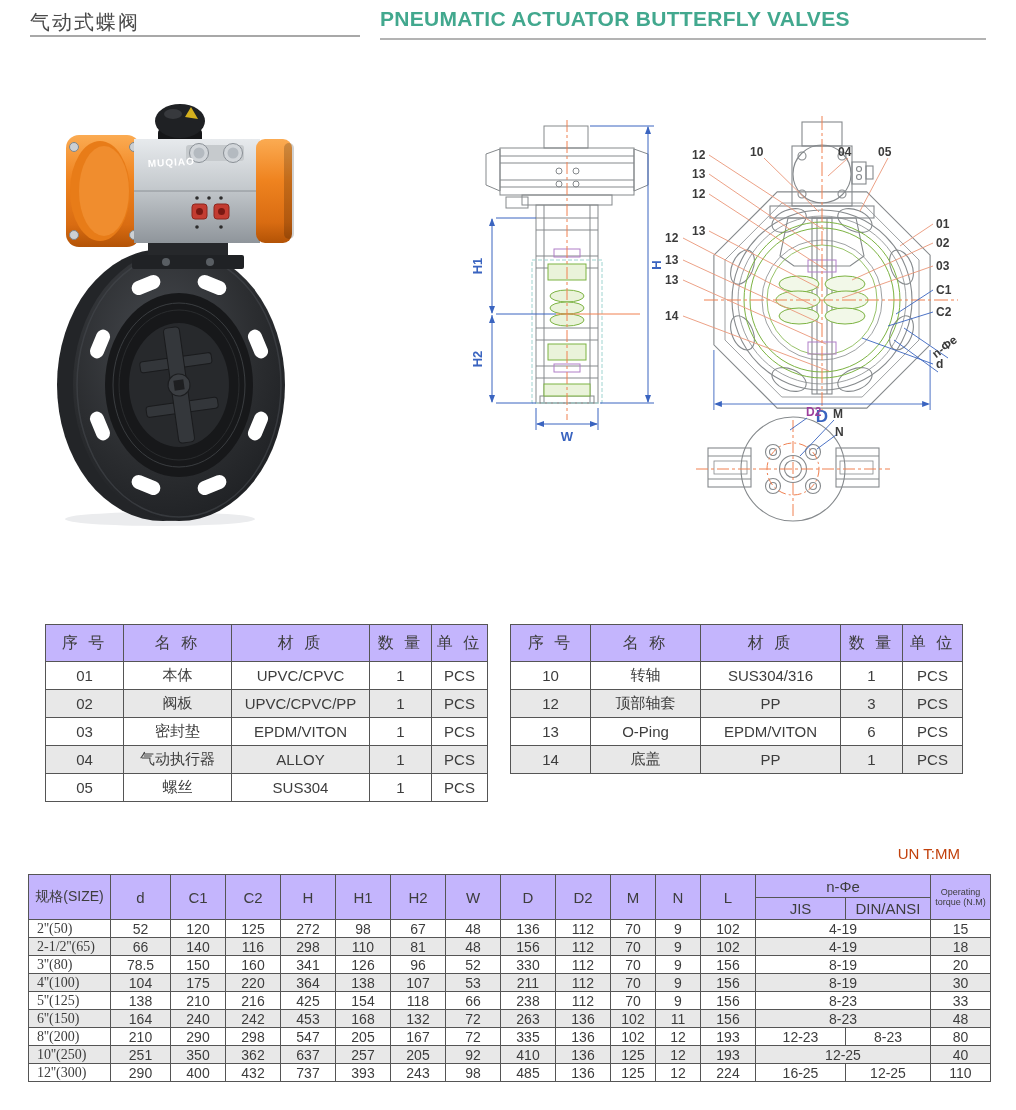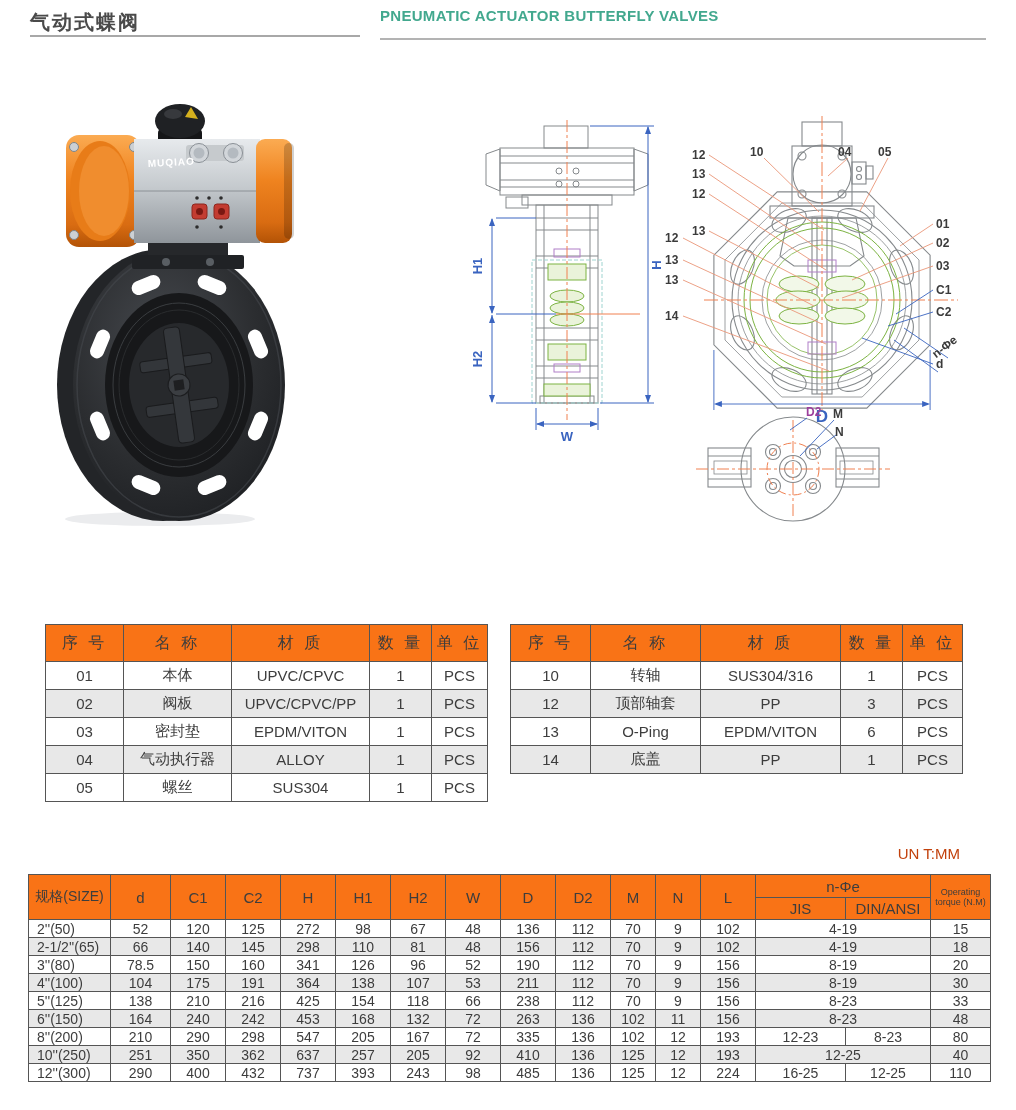--- a/index.html
+++ b/index.html
@@ -5,41 +5,41 @@
   * { margin:0; padding:0; box-sizing:border-box; }
   html,body { background:#ffffff; }
   body {
     width:1016px; height:1110px; position:relative;
     font-family:"Liberation Sans","DejaVu Sans",sans-serif;
     color:#3d3d3d; overflow:hidden;
   }
   .abs { position:absolute; }
 
   
-  .title-cn { left:30px; top:9px; font-size:20px; font-weight:bold; color:#4a4a4a; letter-spacing:2px; }
+  .title-cn { left:30px; top:9px; font-size:20px; font-weight:normal; color:#4a4a4a; letter-spacing:2px; }
   .rule-cn  { left:30px; top:35px; width:330px; height:2px; background:#a8a8a8; }
-  .title-en { left:380px; top:7px; font-size:15px; font-weight:bold; color:#42a88e; letter-spacing:0.3px; }
+  .title-en { left:380px; top:7px; font-size:21px; font-weight:bold; color:#42a88e; letter-spacing:0.3px; }
   .rule-en  { left:380px; top:38px; width:606px; height:2px; background:#b3b3b3; }
 
   
   table { border-collapse:collapse; table-layout:fixed; }
   th,td { border:1px solid #555; text-align:center; overflow:hidden; white-space:nowrap; }
-  thead th { background:#f97316; font-weight:normal; }
+  thead th { background:#c4b5fd; font-weight:normal; }
   tr.alt td { background:#e8e8e8; }
 
   .parts { font-size:15px; }
   .parts thead th { height:37px; font-size:16px; letter-spacing:3px; }
   .parts td { height:28px; }
 
   .dim { left:28px; top:874px; width:962px; font-size:14px; }
   .dim thead th { font-size:15px; }
   .dim thead tr.r1 th { height:23px; }
   .dim thead tr.r2 th { height:22px; }
   .dim td { height:18px; }
-  .dim td.size-col { text-align:left; padding-left:8px; }
+  .dim td.size-col { text-align:left; padding-left:8px;font-family:Liberation Serif, serif; }
   .torque-th { font-size:9px !important; line-height:10px; white-space:normal !important; padding:1px 4px; }
   .size-th { font-size:14px !important; letter-spacing:0;margin-left:12px; }
 
   .unit-note { left:830px; top:845px; width:130px; text-align:right; font-size:15px; color:#c2410c; }
 
   svg text { font-family:"Liberation Sans","DejaVu Sans",sans-serif; }
   .plabel { font-size:12px; font-weight:bold; fill:#3b3b3b; }
   .dimlabel { font-size:13px; fill:#3a64c0; font-weight:bold; }
 </style>
 </head>
@@ -533,21 +533,21 @@
         <td>70</td>
         <td>9</td>
         <td>102</td>
         <td colspan="2">4-19</td>
         <td>15</td>
       </tr>
       <tr class="alt">
         <td class="size-col">2-1/2''(65)</td>
         <td>66</td>
         <td>140</td>
-        <td>145</td>
+        <td>116</td>
         <td>298</td>
         <td>110</td>
         <td>81</td>
         <td>48</td>
         <td>156</td>
         <td>112</td>
         <td>70</td>
         <td>9</td>
         <td>102</td>
         <td colspan="2">4-19</td>
@@ -555,33 +555,33 @@
       </tr>
       <tr>
         <td class="size-col">3''(80)</td>
         <td>78.5</td>
         <td>150</td>
         <td>160</td>
         <td>341</td>
         <td>126</td>
         <td>96</td>
         <td>52</td>
-        <td>190</td>
+        <td>330</td>
         <td>112</td>
         <td>70</td>
         <td>9</td>
         <td>156</td>
         <td colspan="2">8-19</td>
         <td>20</td>
       </tr>
       <tr class="alt">
         <td class="size-col">4''(100)</td>
         <td>104</td>
         <td>175</td>
-        <td>191</td>
+        <td>220</td>
         <td>364</td>
         <td>138</td>
         <td>107</td>
         <td>53</td>
         <td>211</td>
         <td>112</td>
         <td>70</td>
         <td>9</td>
         <td>156</td>
         <td colspan="2">8-19</td>

